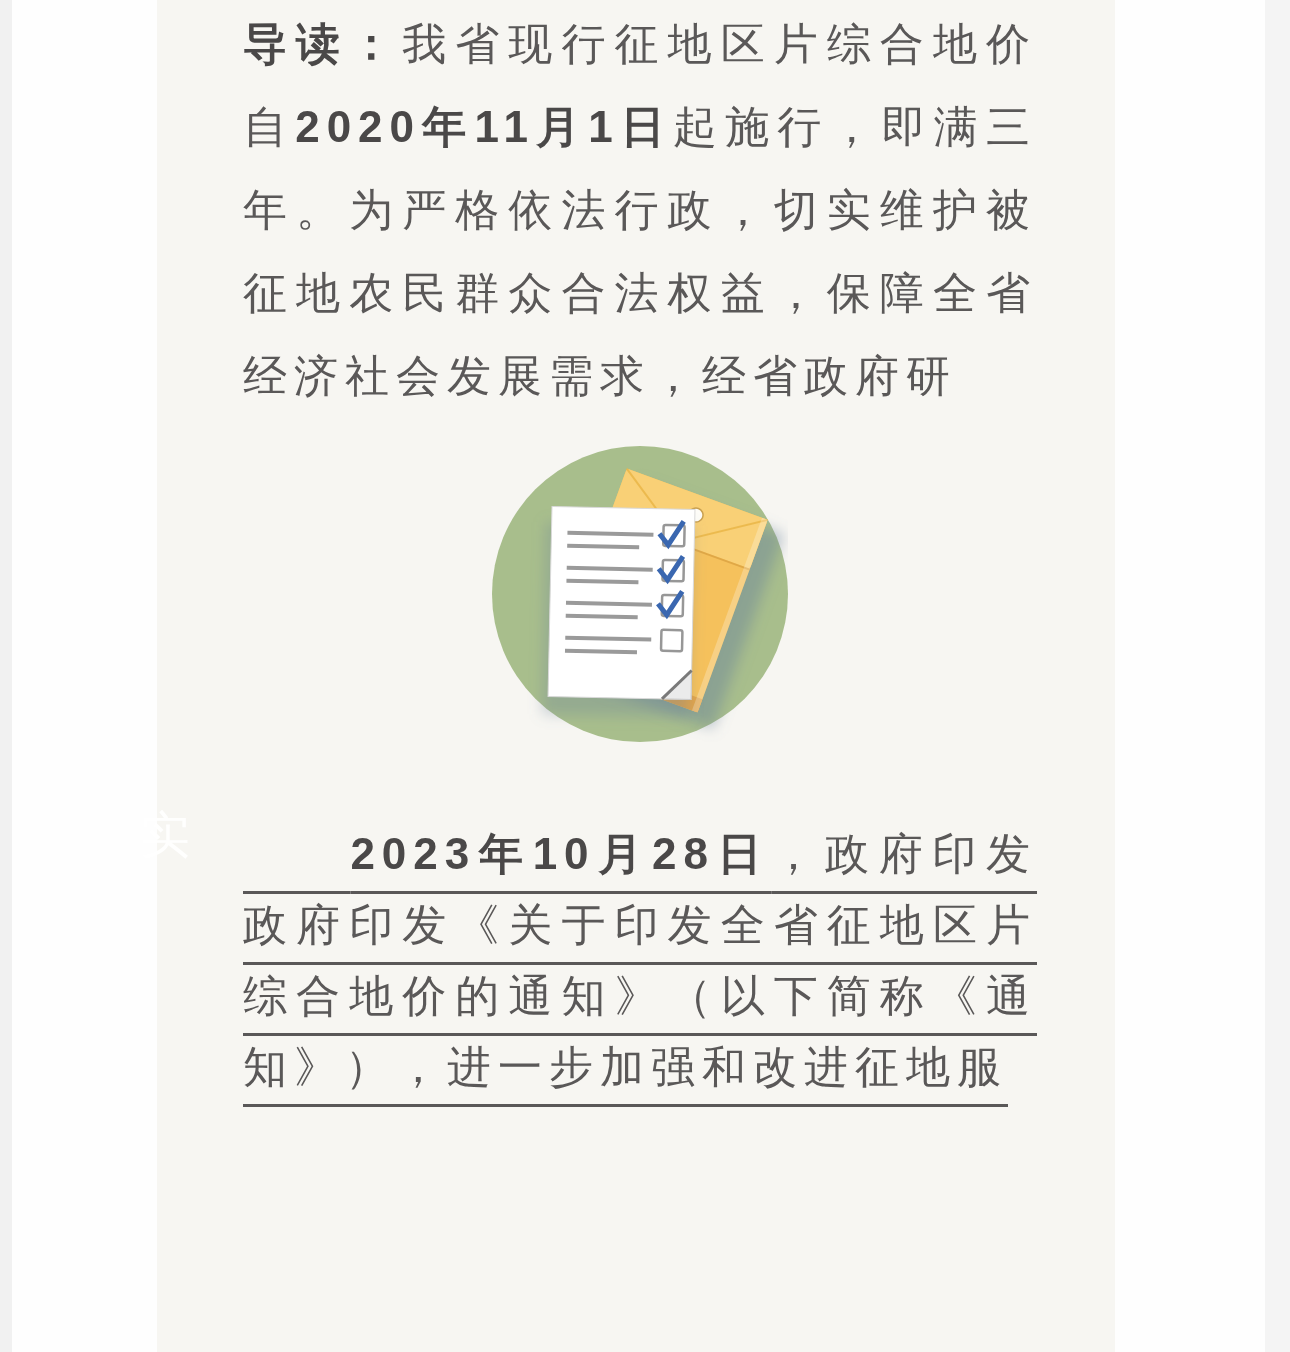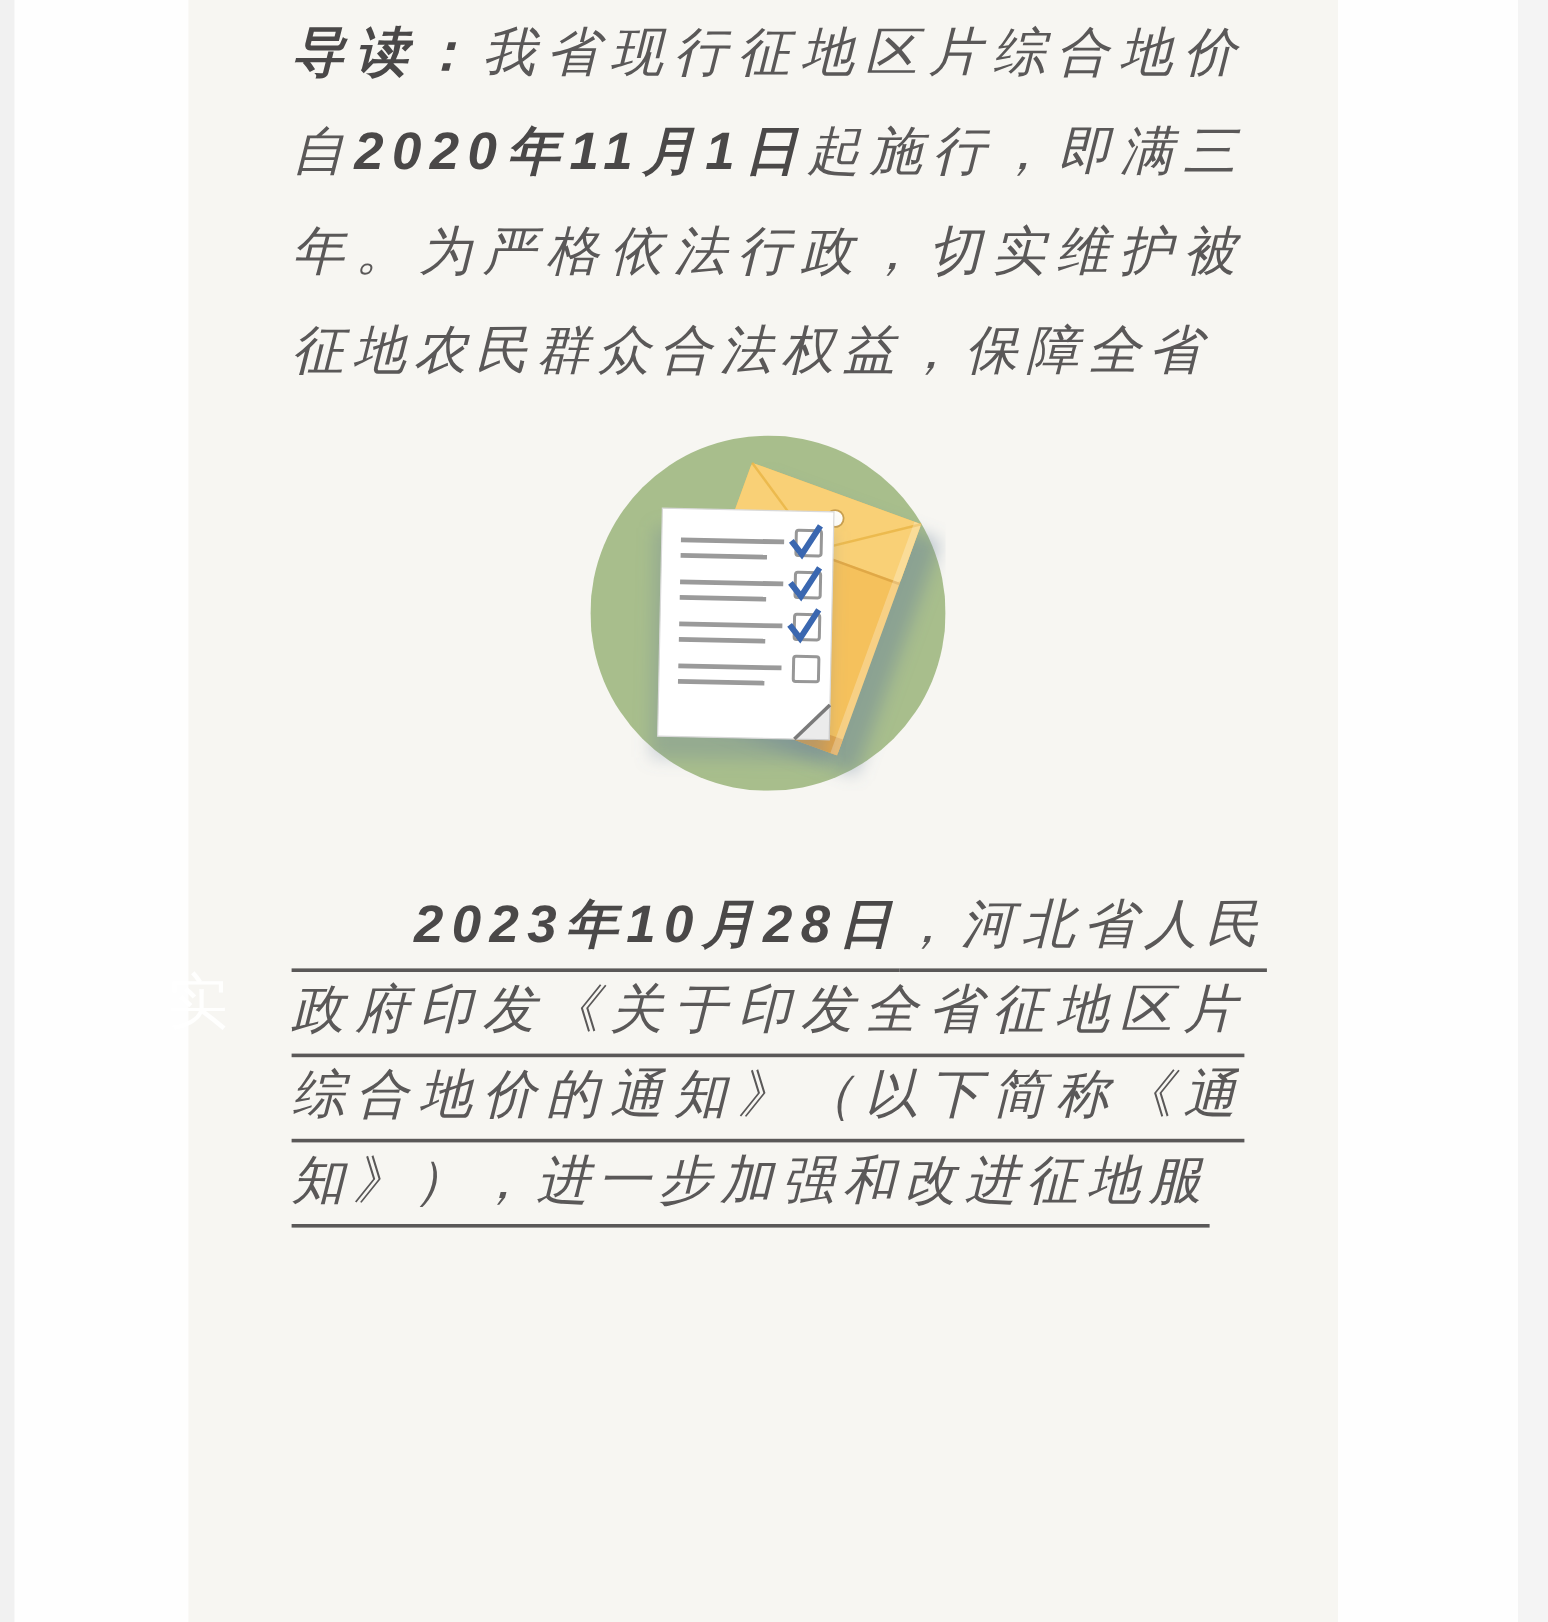--- a/index.html
+++ b/index.html
@@ -21,21 +21,21 @@
     background:var(--content-bg,#f7f6f2);z-index:1;
   }
   .text-col{padding:0 78px 0 86px;}
   .para{
     color:var(--text-normal,#5a5858);
     font-size:44px;letter-spacing:7px;
   }
   .para .b{font-weight:700;color:var(--text-bold,#4a4848);}
   .t-line{
     white-space:nowrap;
-    text-align:justify;text-align-last:justify;text-justify:inter-character;font-style:italic;
+    text-align:justify;text-align-last:justify;text-justify:inter-character;
   }
   .t-line:last-child{text-align-last:auto;}
   .para-intro{margin-top:2px;line-height:83px;}
   .para-body{margin-top:76px;line-height:71px;}
   .para-body .t-line{
     text-decoration:underline;
     text-decoration-thickness:3px;
     text-underline-offset:22px;
     text-decoration-color:var(--text-normal,#5a5858);
   }
@@ -55,20 +55,21 @@
 <div class="edge-strip-left"></div>
 
 <div class="content-area">
   <div class="text-col">
 
     <div class="para para-intro">
         <div class="t-line"><span class="b">导读：</span><span>我省现行征地区片综合地价</span></div>
         <div class="t-line"><span>自</span><span class="b">2020年11月1日</span><span>起施行，即满三</span></div>
         <div class="t-line"><span>年。为严格依法行政，切实维护被</span></div>
         <div class="t-line"><span>征地农民群众合法权益，保障全省</span></div>
+        <div class="t-line"><span>经济社会发展需求，经省政府研</span></div>
       </div>
 
     <div class="icon-wrap">
       <svg class="notice-icon" viewBox="0 0 296 296" xmlns="http://www.w3.org/2000/svg">
         <defs>
           <filter id="blur7" x="-40%" y="-40%" width="180%" height="180%">
             <feGaussianBlur stdDeviation="7"></feGaussianBlur>
           </filter>
         </defs>
         <circle cx="148" cy="148" r="148" style="fill:var(--icon-circle)"></circle>
@@ -113,21 +114,21 @@
 
           <g>
             <polygon points="201,252 172,252 201,223" fill="#ebebeb" stroke="#c9c9c9" stroke-width="1"></polygon>
             <line x1="172" y1="252" x2="201" y2="223" stroke="#7a7a7a" stroke-width="3"></line>
           </g>
         </g>
       </svg>
     </div>
 
     <div class="para para-body">
-        <div class="t-line"><span>　　</span><span class="b">2023年10月28日</span><span>，河北省人民</span></div>
+        <div class="t-line"><span>　　</span><span class="b">2023年10月28日</span><span>，政府印发</span></div>
         <div class="t-line"><span>政府印发《关于印发全省征地区片</span></div>
         <div class="t-line"><span>综合地价的通知》（以下简称《通</span></div>
         <div class="t-line"><span>知》），进一步加强和改进征地服</span></div>
       </div>
 
   </div>
 </div>
 
 <div class="watermark">实</div>
 

